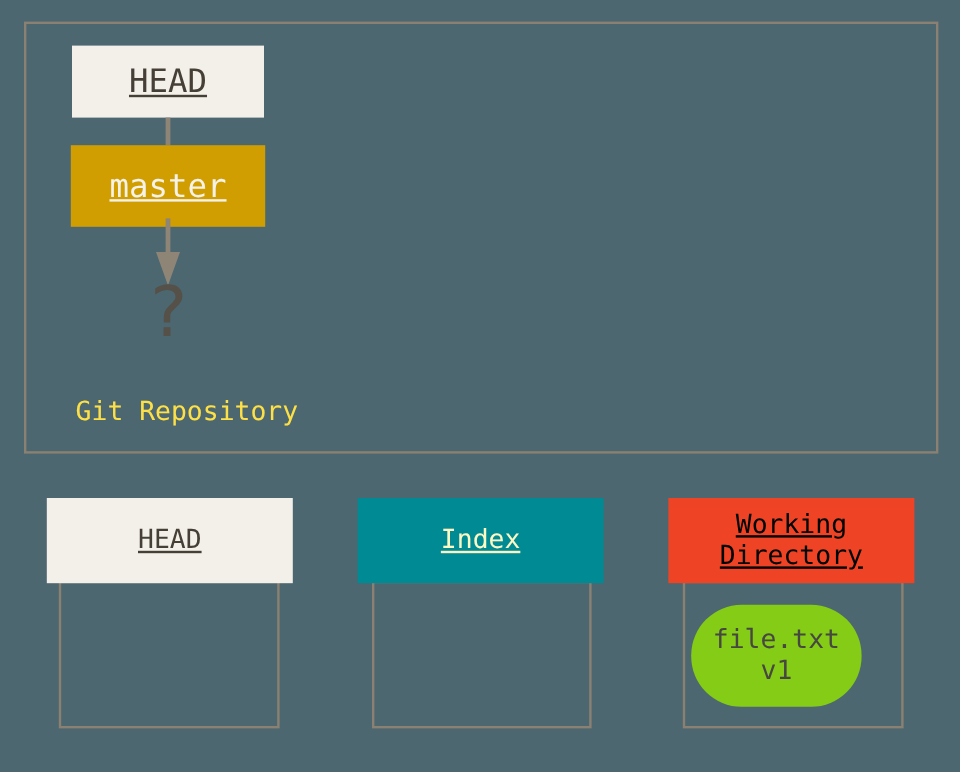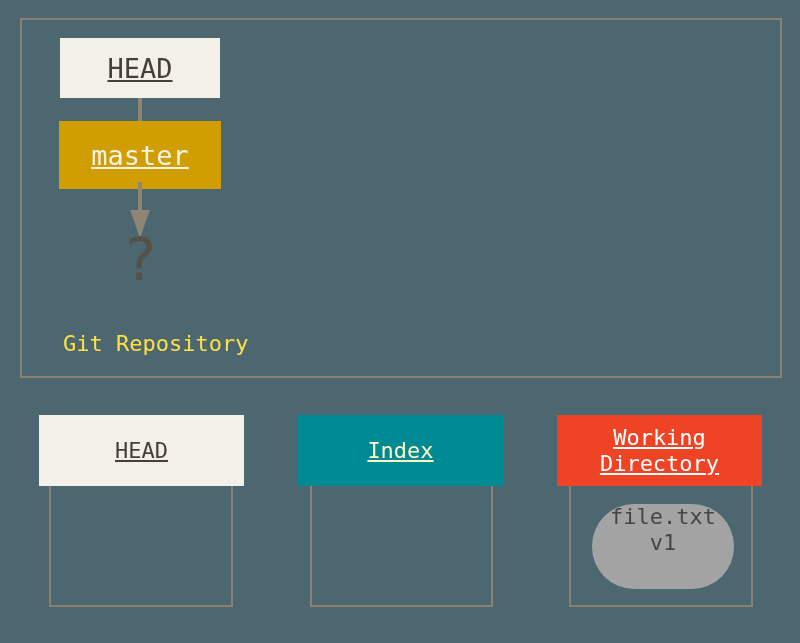--- a/index.html
+++ b/index.html
@@ -70,32 +70,32 @@
     box-sizing: border-box;
   }
   .rect-head  { left: 49px;  width: 184px; }
   .rect-index { left: 310px; width: 183px; }
   .rect-wd    { left: 569px; width: 184px; }
 
   
   .col-box { top: 415px; width: 205px; height: 71px; font-size: 22px; line-height: 26px; }
   .bhead  { left: 39px;  background: #F2F0E8; color: #453F37; }
   .bindex { left: 298px; background: #008A94; color: #fef9c3; }
-  .bwd    { left: 557px; background: #EE4425; color: #ffffff; padding: 0 8px; }
+  .bwd    { left: 557px; background: #EE4425; color: #000000; padding: 0 8px; }
 
   
   .pill {
-    left: 592px; top: 504px;
+    left: 576px; top: 504px;
     width: 142px; height: 85px;
-    background: #a3a3a3;
+    background: #84cc16;
     border-radius: 42px;
     display: flex;
     flex-direction: column;
     align-items: center;
-    justify-content: flex-start;
+    justify-content: center;
     font-size: 22px; line-height: 26px;
     color: #474741;
   }
 </style>
 </head>
 <body>
 
 <div class="abs repo-rect">
   <span class="repo-label">Git Repository</span>
 </div>

